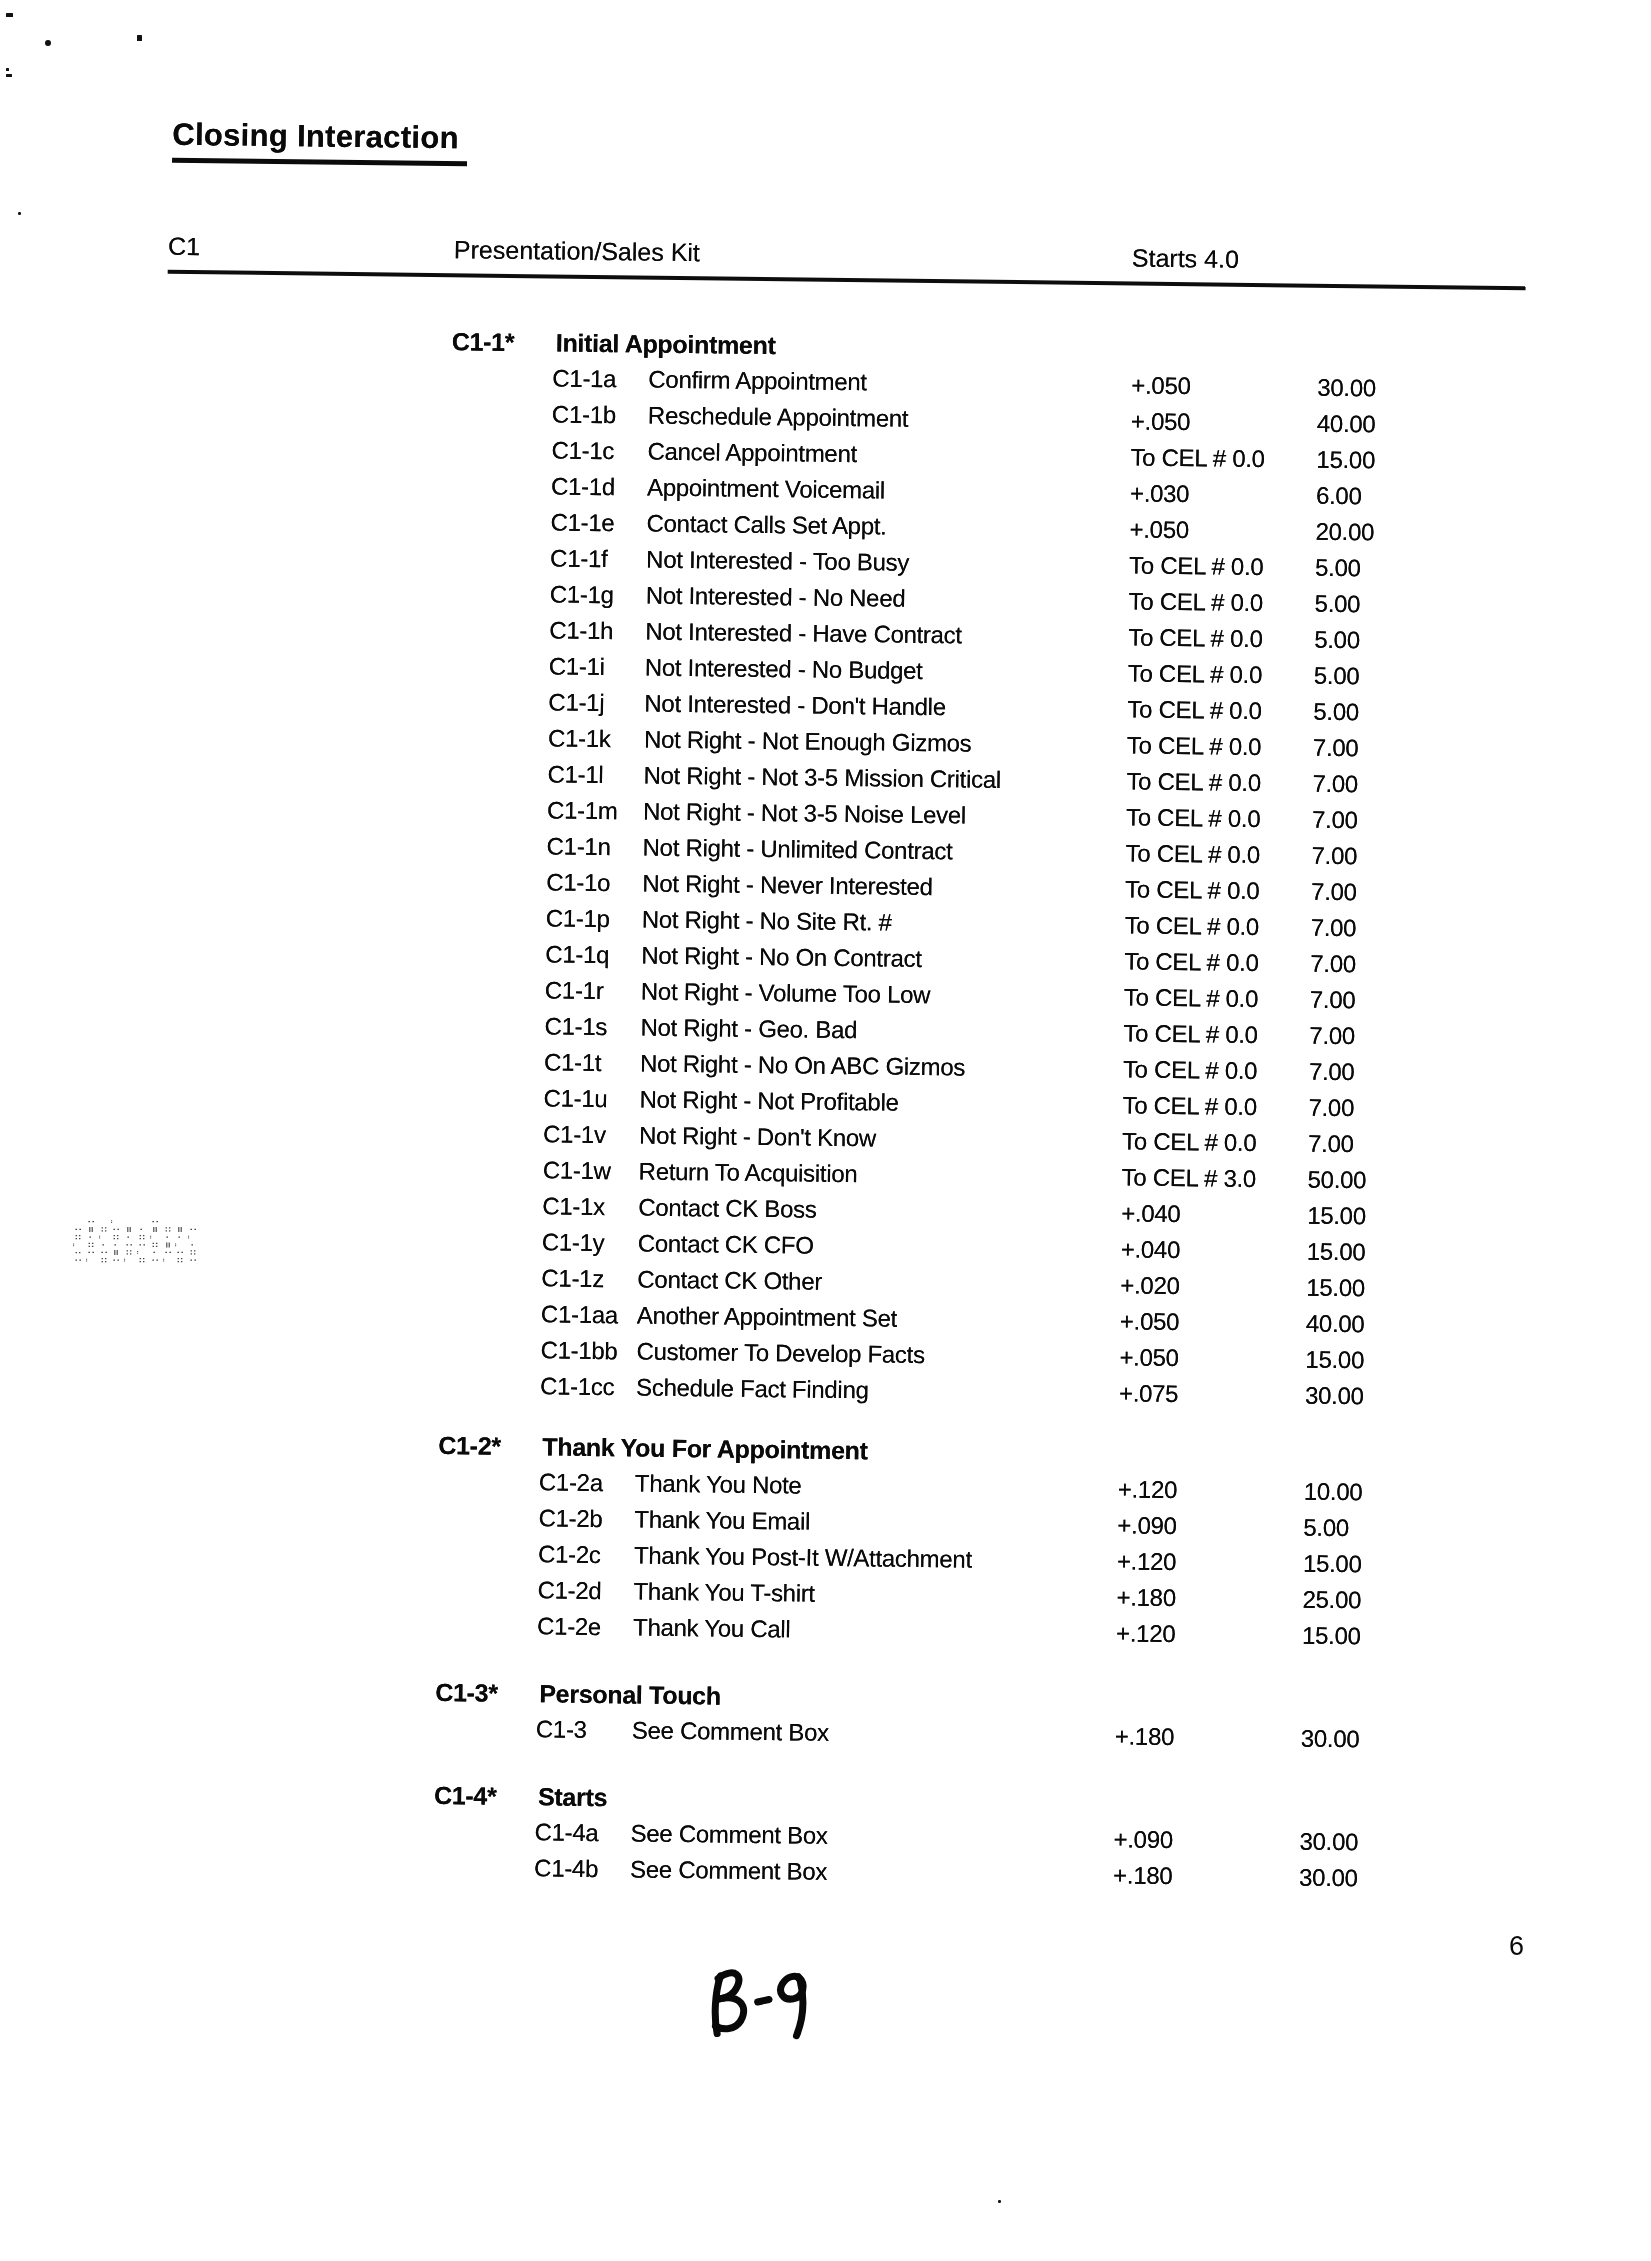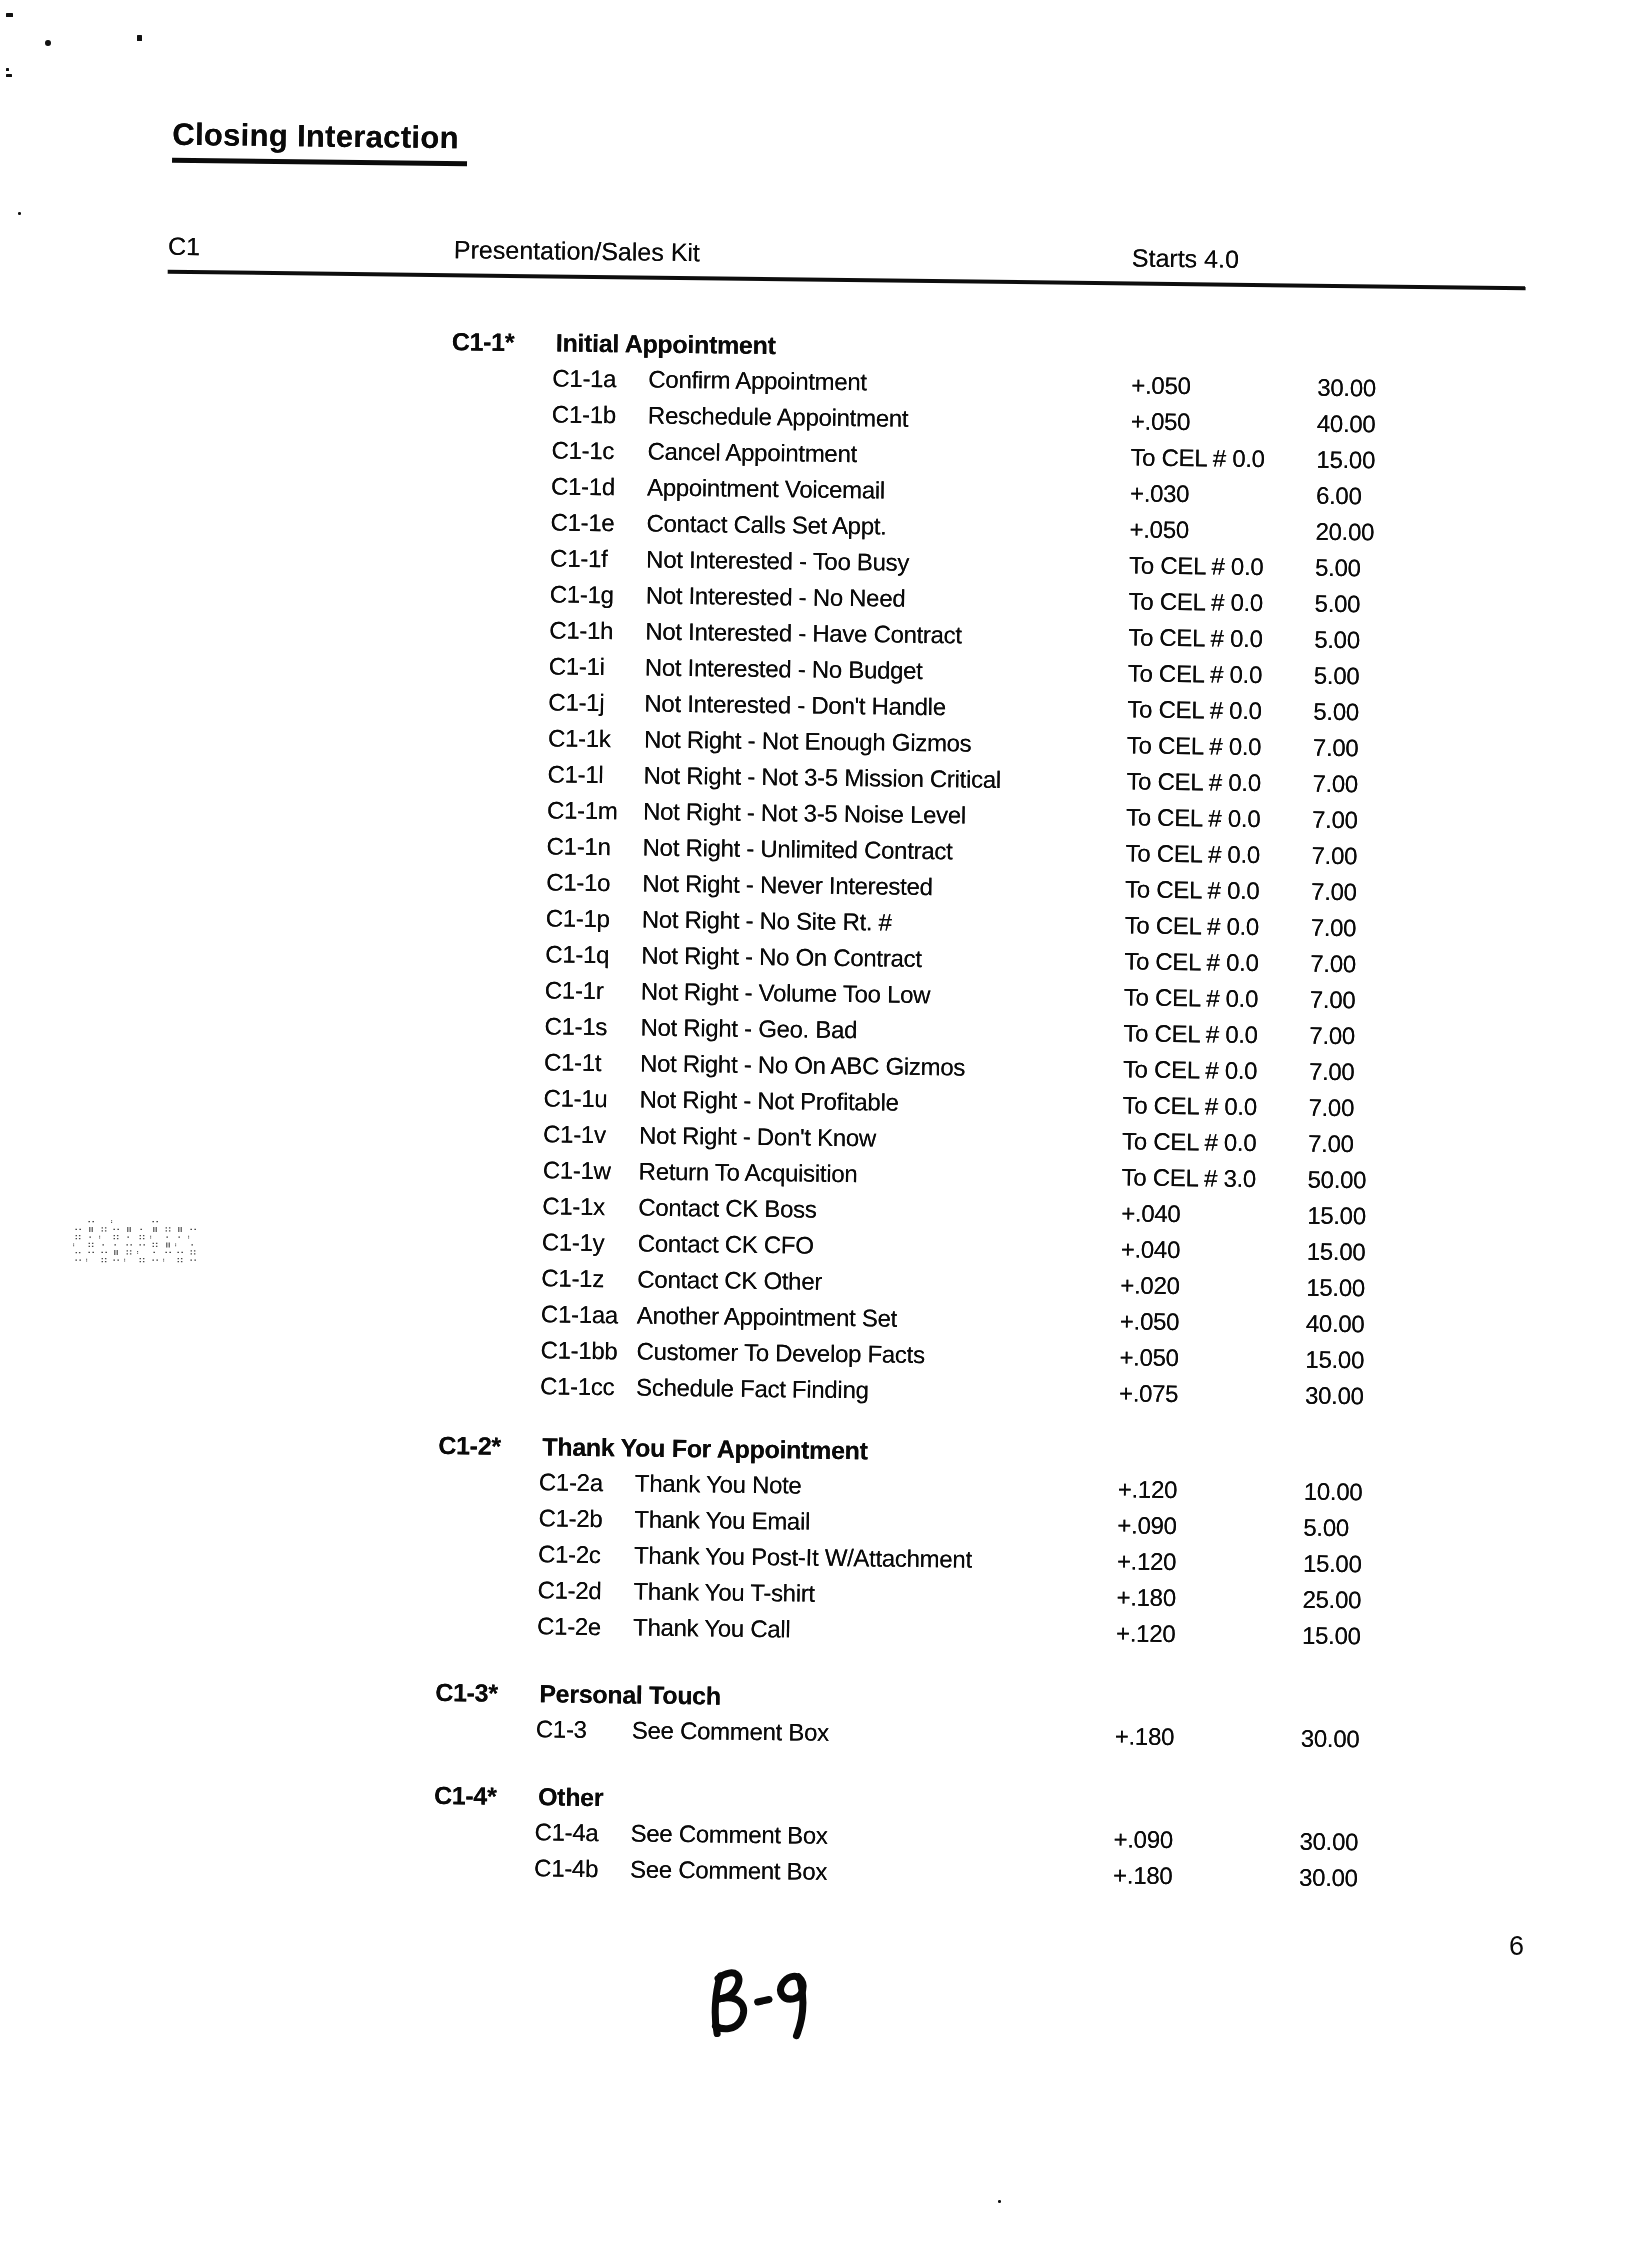--- a/index.html
+++ b/index.html
@@ -326,21 +326,21 @@
       <span class="cell desc">See Comment Box</span>
       <span class="cell val1">+.180</span>
       <span class="cell val2">30.00</span>
     </div>
   </div>
     </section>
 
     <section class="section gap-lg">
       <div class="section-head">
         <span class="sec-code">C1-4*</span>
-        <span class="sec-title">Other</span>
+        <span class="sec-title">Starts</span>
       </div>
       <div class="rows">
     <div class="row">
       <span class="cell code">C1-4a</span>
       <span class="cell desc">See Comment Box</span>
       <span class="cell val1">+.090</span>
       <span class="cell val2">30.00</span>
     </div>
 
     <div class="row">

